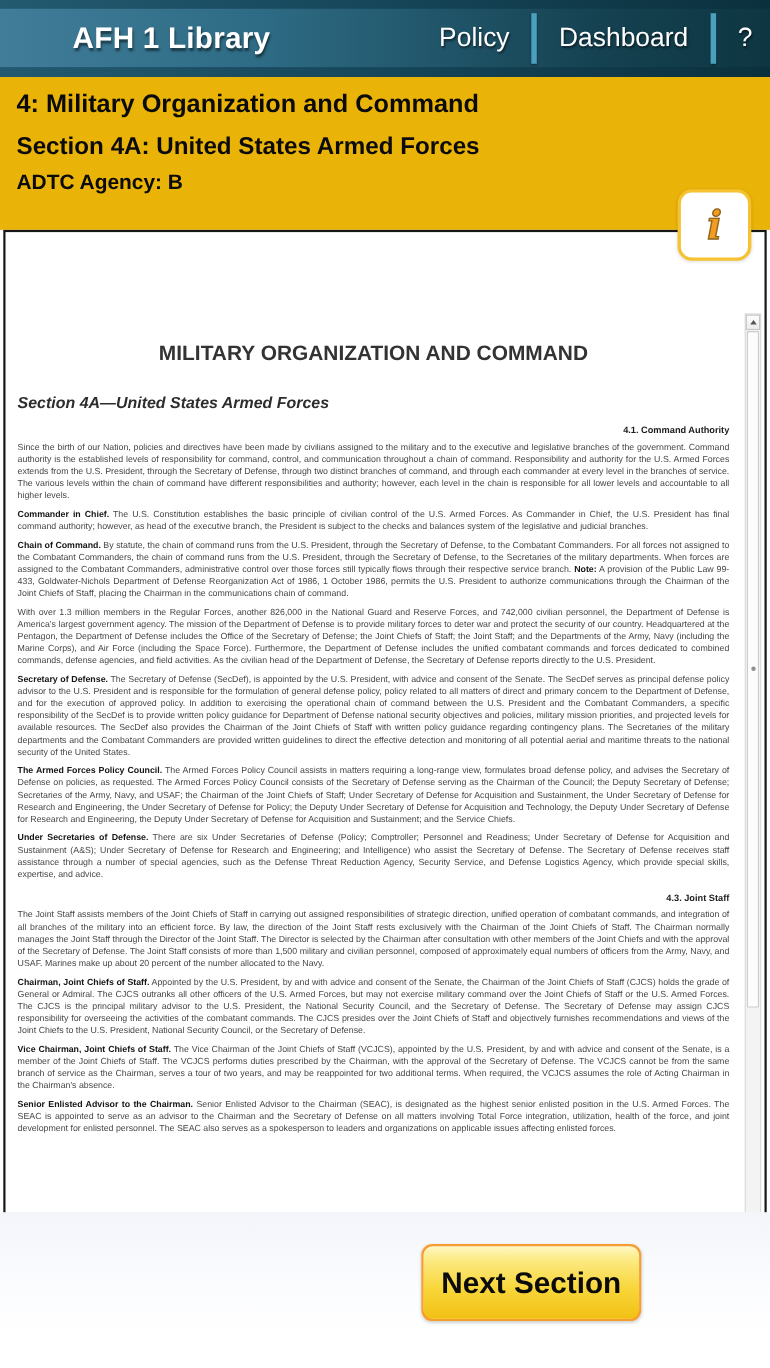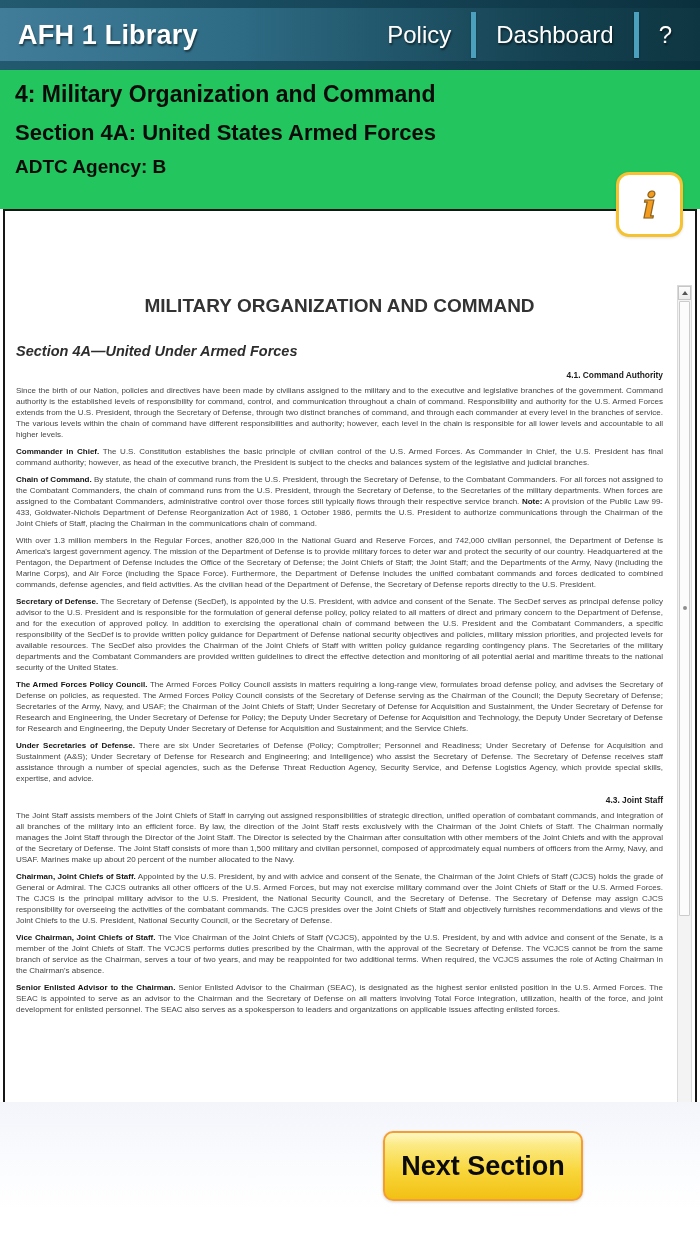--- a/index.html
+++ b/index.html
@@ -17,21 +17,22 @@
     position:absolute; top:0; left:0; width:700px; height:70px;
     background: linear-gradient(90deg, #235a70 0%, #17485c 45%, #0b303d 100%);
   }
   .header-band {
     position:absolute; top:8px; bottom:9px; left:0; right:0;
     background: linear-gradient(90deg, #417d99 0%, #2d6a83 35%, #14404f 80%, #0e3642 100%);
   }
   .header-row {
     position:absolute; inset:0;
     display:flex; align-items:center;
-    padding: 0 26px 0 18px;
+    padding: 0 14px 0 18px;
+    margin-left: 48px;
   }
   .app-title {
     color:#ffffff; font-weight:bold; font-size:27px;
     text-shadow: 1px 2px 2px rgba(0,0,0,0.5);
     letter-spacing: 0.2px;
   }
   .header-actions {
     margin-left:auto; display:flex; align-items:center;
   }
   .header-btn {
@@ -41,21 +42,21 @@
   }
   .header-divider {
     width:5px; height:46px; background:#4aa0bd; margin:0 14px;
     box-shadow: 0 1px 2px rgba(0,0,0,0.4);
   }
   .header-btn.help { padding-right:2px; }
 
   
   .subheader {
     position:absolute; top:70px; left:0; width:700px; height:139px;
-    background:#22c55e;
+    background:#eab308;
     padding: 11px 0 0 15px;
   }
   .subheader .line1 { font-size:23px; font-weight:bold; color:#0b0b0b; margin-bottom:12px; }
   .subheader .line2 { font-size:22px; font-weight:bold; color:#0b0b0b; margin-bottom:10px; }
   .subheader .line3 { font-size:19px; font-weight:bold; color:#0b0b0b; }
 
   
   .info-btn {
     position:absolute; top:172px; left:616px; width:67px; height:65px;
     background:#ffffff; border:3px solid #f5c231; border-radius:13px;
@@ -73,21 +74,21 @@
   .content {
     position:absolute; top:209px; left:3px; width:694px; height:925px;
     background:#ffffff; border:2px solid #161616;
   }
   .doc {
     position:absolute; inset:0;
     padding: 84px 32px 8px 11px;
     overflow:hidden;
   }
   .doc-h1 { text-align:center; font-size:16px; font-weight:bold; color:#333333; margin:0 0 14px; }
-  .doc-h2 { text-align:center; font-size:19px; font-weight:bold; color:#333333; margin:0 0 26px; }
+  .doc-h2 { text-align:center; font-size:19px; font-weight:bold; color:#333333; margin:16px 0 26px; }
   .doc-h3 { font-style:italic; font-weight:bold; font-size:14.5px; color:#2d2d2d; margin:0 0 10px; }
   .doc-h4 { font-weight:bold; font-size:8.4px; color:#1c1c1c; margin:11px 0 5px;text-align:right; }
   .doc-p {
     font-size:8px; line-height:11px; text-align:justify;
     color:#464646; margin:0 0 6px;
   }
   .doc-p b { color:#151515; }
 
   
   .scrollbar {
@@ -154,21 +155,21 @@
     <div class="line3">ADTC Agency: B</div>
   </div>
 
   <div class="info-btn">
     <span class="info-glyph">i</span>
   </div>
 
   <div class="content">
     <div class="doc">
       <div class="doc-h2">MILITARY ORGANIZATION AND COMMAND</div>
-      <div class="doc-h3">Section 4A—United Under Armed Forces</div>
+      <div class="doc-h3">Section 4A—United States Armed Forces</div>
       <div>
           <div class="doc-h4">4.1. Command Authority</div>
           <p class="doc-p"><span>Since the birth of our Nation, policies and directives have been made by civilians assigned to the military and to the executive and legislative branches of the government. Command authority is the established levels of responsibility for command, control, and communication throughout a chain of command. Responsibility and authority for the U.S. Armed Forces extends from the U.S. President, through the Secretary of Defense, through two distinct branches of command, and through each commander at every level in the branches of service. The various levels within the chain of command have different responsibilities and authority; however, each level in the chain is responsible for all lower levels and accountable to all higher levels.</span></p>
           <p class="doc-p"><b>Commander in Chief.</b><span> The U.S. Constitution establishes the basic principle of civilian control of the U.S. Armed Forces. As Commander in Chief, the U.S. President has final command authority; however, as head of the executive branch, the President is subject to the checks and balances system of the legislative and judicial branches.</span></p>
           <p class="doc-p"><b>Chain of Command.</b><span> By statute, the chain of command runs from the U.S. President, through the Secretary of Defense, to the Combatant Commanders. For all forces not assigned to the Combatant Commanders, the chain of command runs from the U.S. President, through the Secretary of Defense, to the Secretaries of the military departments. When forces are assigned to the Combatant Commanders, administrative control over those forces still typically flows through their respective service branch. </span><b>Note:</b><span> A provision of the Public Law 99-433, Goldwater-Nichols Department of Defense Reorganization Act of 1986, 1 October 1986, permits the U.S. President to authorize communications through the Chairman of the Joint Chiefs of Staff, placing the Chairman in the communications chain of command.</span></p>
           <p class="doc-p"><span>With over 1.3 million members in the Regular Forces, another 826,000 in the National Guard and Reserve Forces, and 742,000 civilian personnel, the Department of Defense is America's largest government agency. The mission of the Department of Defense is to provide military forces to deter war and protect the security of our country. Headquartered at the Pentagon, the Department of Defense includes the Office of the Secretary of Defense; the Joint Chiefs of Staff; the Joint Staff; and the Departments of the Army, Navy (including the Marine Corps), and Air Force (including the Space Force). Furthermore, the Department of Defense includes the unified combatant commands and forces dedicated to combined commands, defense agencies, and field activities. As the civilian head of the Department of Defense, the Secretary of Defense reports directly to the U.S. President.</span></p>
           <p class="doc-p"><b>Secretary of Defense.</b><span> The Secretary of Defense (SecDef), is appointed by the U.S. President, with advice and consent of the Senate. The SecDef serves as principal defense policy advisor to the U.S. President and is responsible for the formulation of general defense policy, policy related to all matters of direct and primary concern to the Department of Defense, and for the execution of approved policy. In addition to exercising the operational chain of command between the U.S. President and the Combatant Commanders, a specific responsibility of the SecDef is to provide written policy guidance for Department of Defense national security objectives and policies, military mission priorities, and projected levels for available resources. The SecDef also provides the Chairman of the Joint Chiefs of Staff with written policy guidance regarding contingency plans. The Secretaries of the military departments and the Combatant Commanders are provided written guidelines to direct the effective detection and monitoring of all potential aerial and maritime threats to the national security of the United States.</span></p>
           <p class="doc-p"><b>The Armed Forces Policy Council.</b><span> The Armed Forces Policy Council assists in matters requiring a long-range view, formulates broad defense policy, and advises the Secretary of Defense on policies, as requested. The Armed Forces Policy Council consists of the Secretary of Defense serving as the Chairman of the Council; the Deputy Secretary of Defense; Secretaries of the Army, Navy, and USAF; the Chairman of the Joint Chiefs of Staff; Under Secretary of Defense for Acquisition and Sustainment, the Under Secretary of Defense for Research and Engineering, the Under Secretary of Defense for Policy; the Deputy Under Secretary of Defense for Acquisition and Technology, the Deputy Under Secretary of Defense for Research and Engineering, the Deputy Under Secretary of Defense for Acquisition and Sustainment; and the Service Chiefs.</span></p>
           <p class="doc-p"><b>Under Secretaries of Defense.</b><span> There are six Under Secretaries of Defense (Policy; Comptroller; Personnel and Readiness; Under Secretary of Defense for Acquisition and Sustainment (A&amp;S); Under Secretary of Defense for Research and Engineering; and Intelligence) who assist the Secretary of Defense. The Secretary of Defense receives staff assistance through a number of special agencies, such as the Defense Threat Reduction Agency, Security Service, and Defense Logistics Agency, which provide special skills, expertise, and advice.</span></p>
           <div class="doc-h4">4.3. Joint Staff</div>

